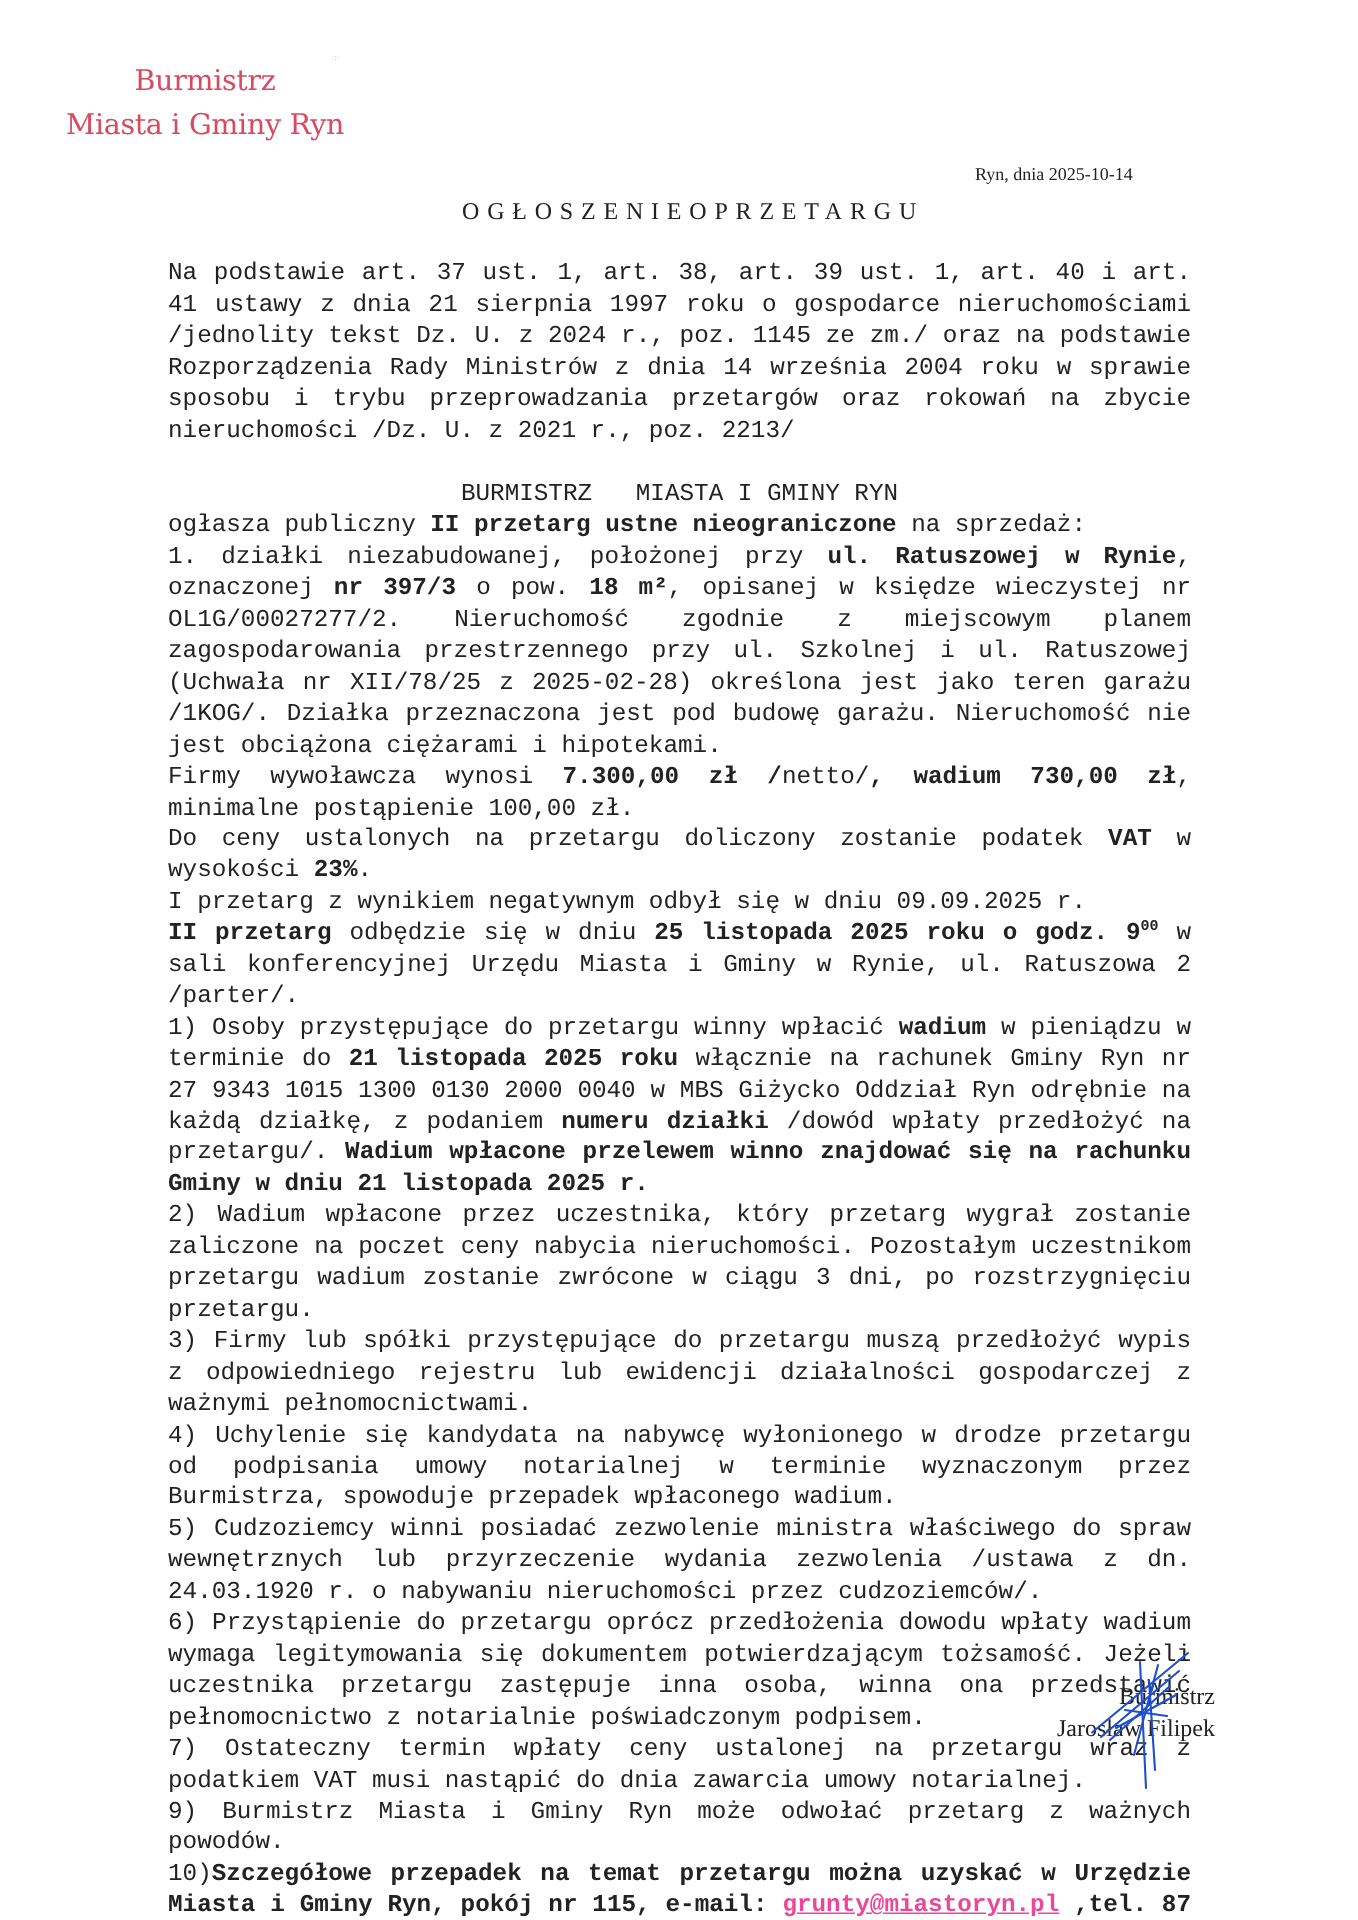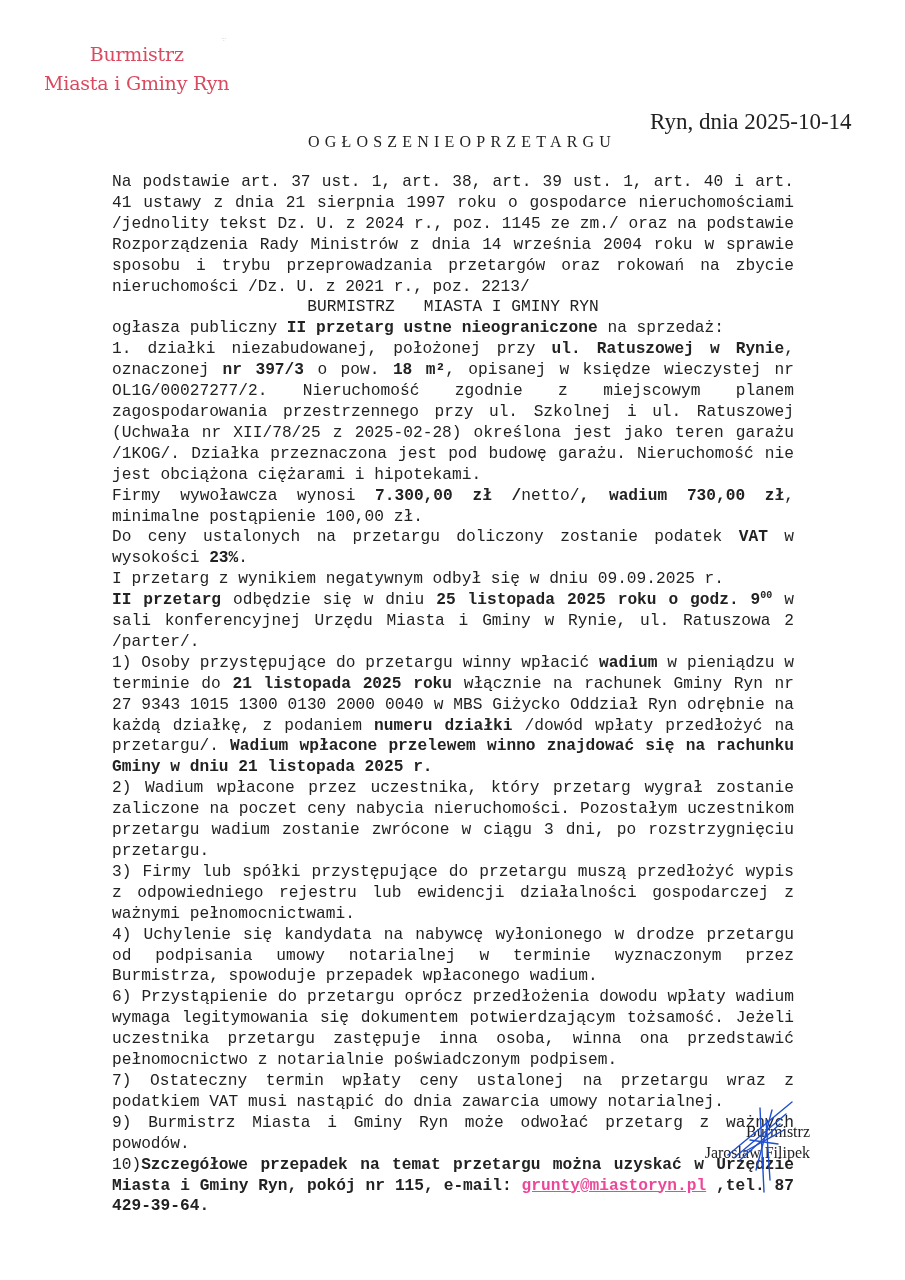--- a/index.html
+++ b/index.html
@@ -1,20 +1,20 @@
 <!DOCTYPE html>
 <html><head>
 <meta charset="utf-8">
 <style>
   html, body { margin: 0; padding: 0; background: #ffffff; }
   body { width: 905px; height: 1280px; position: relative; overflow: hidden; color: #222; }
   .stamp { position: absolute; left: 44px; top: 40px; color: #d9495f; font-family: "DejaVu Serif", serif; font-size: 19px; line-height: 29px; text-align: center; letter-spacing: -0.2px; }
   .stamp .l1 { display: block; }
   .stamp .l2 { display: block; }
-  .date { position: absolute; left: 650px; top: 109px; font-family: "Liberation Serif", serif; font-size: 23px; }
+  .date { position: absolute; left: 650px; top: 109px; font-family: "Liberation Serif", serif; font-size: 12px; }
   .title { position: absolute; left: 308px; top: 133px; font-family: "Liberation Serif", serif; font-size: 16px; letter-spacing: 5.2px; }
   .body { position: absolute; left: 112px; top: 172px; width: 682px; font-family: Liberation Mono, monospace; font-size: 16.2px; line-height: 20.9px; text-align: justify; }
   .body p { margin: 0; }
   .center { text-align: center; }
   b { font-weight: bold; }
   sup { font-size: 10px; line-height: 0; vertical-align: 6px; }
   .link { color: #ec4899; text-decoration: underline; }
   .sig { position: absolute; left: 680px; top: 1121px; font-family: "Liberation Serif", serif; font-size: 16px; line-height: 21px; text-align: right; width: 130px; }
   .scribble { position: absolute; left: 720px; top: 1100px; width: 80px; height: 95px; }
   .speck { position: absolute; left: 221px; top: 36px; width: 12px; height: 6px; color: #bbb; font-size: 6px; }
@@ -27,38 +27,39 @@
 <div class="stamp">
   <span class="l1">Burmistrz</span>
   <span class="l2">Miasta i Gminy Ryn</span>
 </div>
 
 <div class="date">Ryn, dnia 2025-10-14</div>
 <div class="title">OGŁOSZENIEOPRZETARGU</div>
 
 <div class="body">
   <p>Na podstawie art. 37 ust. 1, art. 38, art. 39 ust. 1, art. 40 i art. 41 ustawy z dnia 21 sierpnia 1997 roku o gospodarce nieruchomościami /jednolity tekst Dz. U. z 2024 r., poz. 1145 ze zm./ oraz na podstawie Rozporządzenia Rady Ministrów z dnia 14 września 2004 roku w sprawie sposobu i trybu przeprowadzania przetargów oraz rokowań na zbycie nieruchomości /Dz. U. z 2021 r., poz. 2213/</p>
-  <p class="center" style="white-space:pre;">BURMISTRZ   MIASTA I GMINY RYN</p>
+  <p class="center" style="white-space:pre;margin-top:22px;">BURMISTRZ   MIASTA I GMINY RYN</p>
   <p><span>ogłasza publiczny </span><b>II przetarg ustne nieograniczone</b><span> na sprzedaż:</span></p>
 
   <p><span>1. działki niezabudowanej, położonej przy </span><b>ul. Ratuszowej w Rynie</b><span>, oznaczonej </span><b>nr 397/3</b><span> o pow. </span><b>18 m²</b><span>, opisanej w księdze wieczystej nr OL1G/00027277/2. Nieruchomość zgodnie z miejscowym planem zagospodarowania przestrzennego przy ul. Szkolnej i ul. Ratuszowej (Uchwała nr XII/78/25 z 2025-02-28) określona jest jako teren garażu /1KOG/. Działka przeznaczona jest pod budowę garażu. Nieruchomość nie jest obciążona ciężarami i hipotekami.</span></p>
 
   <p><span>Firmy wywoławcza wynosi </span><b>7.300,00 zł /</b><span>netto/</span><b>, wadium 730,00 zł</b><span>, minimalne postąpienie 100,00 zł.</span></p>
 
   <p><span>Do ceny ustalonych na przetargu doliczony zostanie podatek </span><b>VAT</b><span> w wysokości </span><b>23%</b><span>.</span></p>
 
   <p>I przetarg z wynikiem negatywnym odbył się w dniu 09.09.2025 r.</p>
 
   <p><b>II przetarg</b><span> odbędzie się w dniu </span><b><span>25 listopada 2025 roku o godz. 9</span><sup>00</sup></b><span> w sali konferencyjnej Urzędu Miasta i Gminy w Rynie, ul. Ratuszowa 2 /parter/.</span></p>
 
   <p><span>1)  Osoby przystępujące do przetargu winny wpłacić </span><b>wadium</b><span> w pieniądzu w terminie do </span><b>21 listopada 2025 roku</b><span> włącznie na rachunek Gminy Ryn nr 27 9343 1015 1300 0130 2000 0040 w MBS Giżycko Oddział Ryn odrębnie na każdą działkę, z podaniem </span><b>numeru działki</b><span> /dowód wpłaty przedłożyć na przetargu/. </span><b>Wadium wpłacone przelewem winno znajdować się na rachunku Gminy w dniu 21 listopada 2025 r.</b></p>
 
   <p>2)  Wadium wpłacone przez uczestnika, który przetarg wygrał zostanie zaliczone na poczet ceny nabycia nieruchomości. Pozostałym uczestnikom przetargu wadium zostanie zwrócone w ciągu 3 dni, po rozstrzygnięciu przetargu.</p>
   <p>3)  Firmy lub spółki przystępujące do przetargu muszą przedłożyć wypis z odpowiedniego rejestru lub ewidencji działalności gospodarczej z ważnymi pełnomocnictwami.</p>
   <p>4)  Uchylenie się kandydata na nabywcę wyłonionego w drodze przetargu od podpisania umowy notarialnej w terminie wyznaczonym przez Burmistrza, spowoduje przepadek wpłaconego wadium.</p>
+  <p>5)  Cudzoziemcy winni posiadać zezwolenie ministra właściwego do spraw wewnętrznych lub przyrzeczenie wydania zezwolenia /ustawa z dn. 24.03.1920 r. o nabywaniu nieruchomości przez cudzoziemców/.</p>
   <p>6)   Przystąpienie do przetargu oprócz przedłożenia dowodu wpłaty wadium wymaga legitymowania się dokumentem potwierdzającym tożsamość. Jeżeli uczestnika przetargu zastępuje inna osoba, winna ona przedstawić pełnomocnictwo z notarialnie poświadczonym podpisem.</p>
   <p>7) Ostateczny termin wpłaty ceny ustalonej na przetargu wraz z podatkiem VAT musi nastąpić do dnia zawarcia umowy notarialnej.</p>
   <p>9) Burmistrz Miasta i Gminy Ryn może odwołać przetarg z ważnych powodów.</p>
   <p><span>10)</span><b>Szczegółowe przepadek na temat przetargu można uzyskać w Urzędzie Miasta i Gminy Ryn, pokój nr 115, e-mail: </b><b><span class="link">grunty@miastoryn.pl</span></b><b> ,tel. 87 429-39-64.</b></p>
 </div>
 
 <div class="sig">
   <div>Burmistrz</div>
   <div>Jarosław Filipek</div>
 </div>

